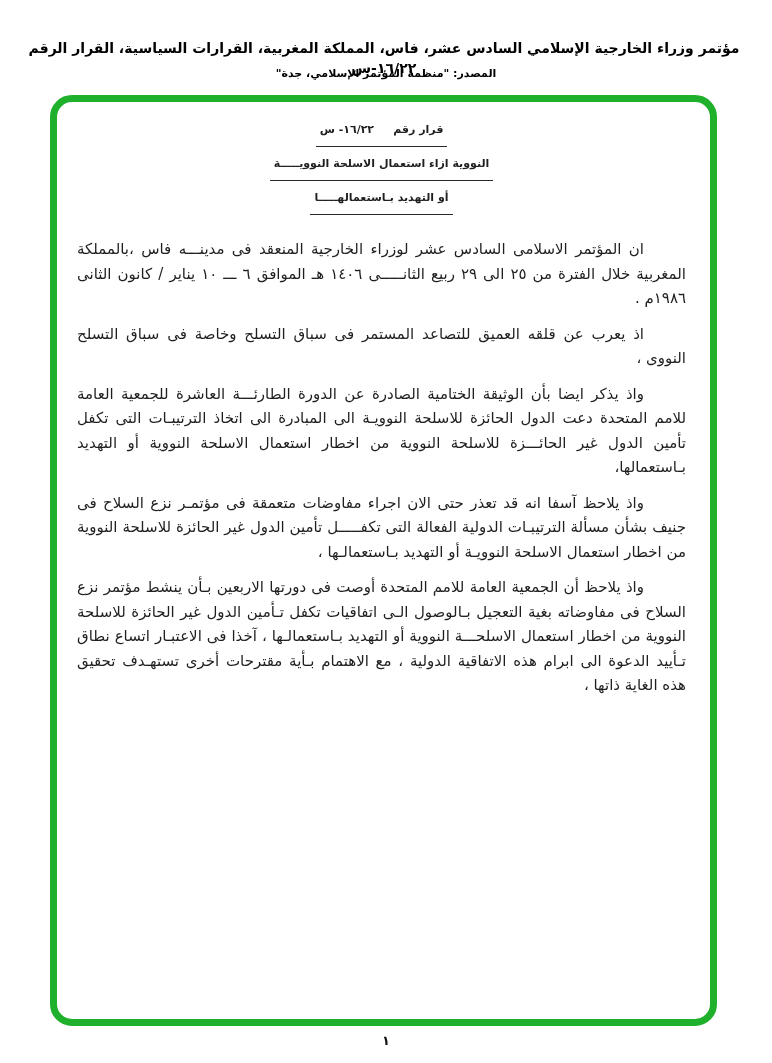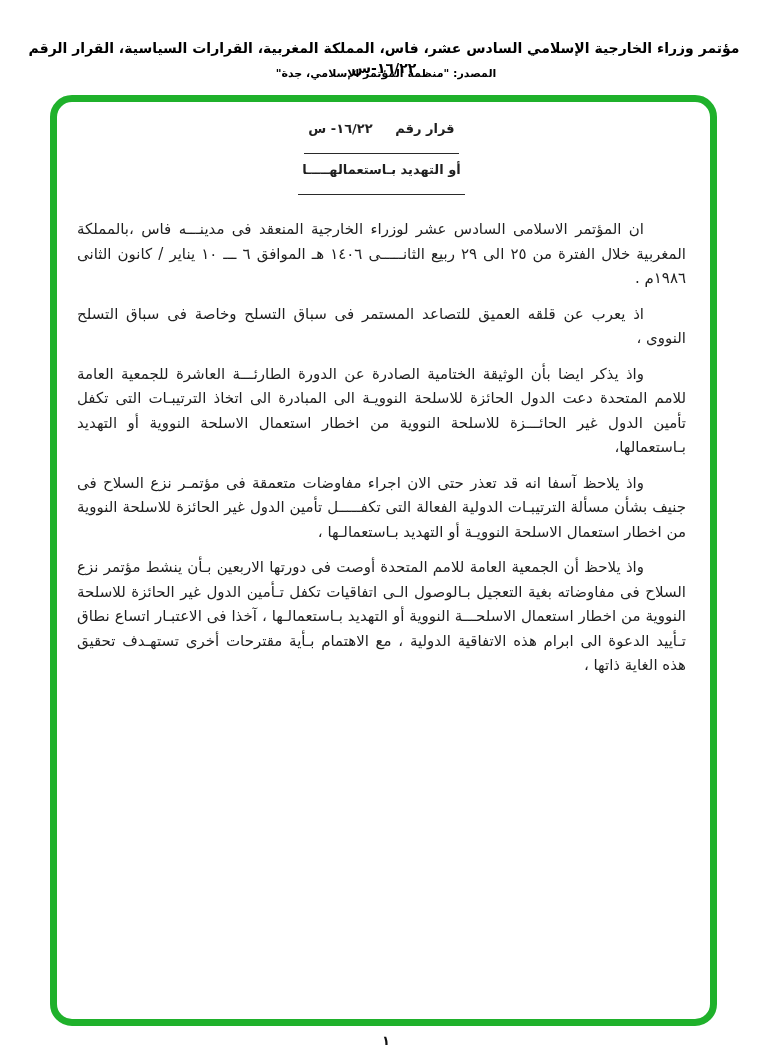--- a/index.html
+++ b/index.html
@@ -28,41 +28,42 @@
     padding:12px 24px 0 20px;
     font-size:15px;line-height:24.5px;
     text-align:justify;
     color:#1f1f1f;
   }
   .titleblock{text-align:center;margin-bottom:22px;line-height:29px;}
   .titleline{display:block;margin:0 auto 1px;}
   .titleline > span{
     display:inline-block;
     border-bottom:1.6px solid #2a2a2a;
-    padding:0 4px 10px;
-    font-size:13px;font-weight:bold;letter-spacing:0.5px;
+    padding:0 4px 2px;
+    font-size:11px;font-weight:bold;letter-spacing:0.5px;
   }
   .para{margin:8px 0 11px;text-indent:42px;}
   .lead{text-underline-offset:4px;text-decoration-thickness:1.4px;}
   .pagenum{
     position:absolute;top:1033px;left:0;width:772px;
     text-align:center;font-size:13px;font-weight:bold;color:#111;
   }
 </style>
 </head>
 <body>
 
 <div class="hdr">مؤتمر وزراء الخارجية الإسلامي السادس عشر، فاس، المملكة المغربية، القرارات السياسية، القرار الرقم ١٦/٢٢-س</div>
 <div class="src">المصدر:  "منظمة المؤتمر الإسلامي، جدة"</div>
 
 <div class="docbox">
   <div class="docinner">
 
     <div class="titleblock">
       <div class="titleline"><span>قرار رقم &nbsp;&nbsp;&nbsp; ١٦/٢٢- س</span></div>
+      <div class="titleline"><span>النووية ازاء استعمال الاسلحة النوويـــــة</span></div>
       <div class="titleline"><span>أو التهديد بـاستعمالهـــــا</span></div>
     </div>
 
     <p class="para"><span class="lead"></span> <span>ان المؤتمر الاسلامى السادس عشر لوزراء الخارجية المنعقد فى مدينـــه فاس ،بالمملكة المغربية خلال الفترة من ٢٥ الى ٢٩ ربيع الثانـــــى ١٤٠٦ هـ الموافق ٦ ـــ ١٠ يناير / كانون الثانى ١٩٨٦م .</span></p>
 
     <p class="para"><span class="lead">اذ يعرب عن قلقه العميق</span> <span>للتصاعد المستمر فى سباق التسلح وخاصة فى سباق التسلح النووى ،</span></p>
 
 
 
 

